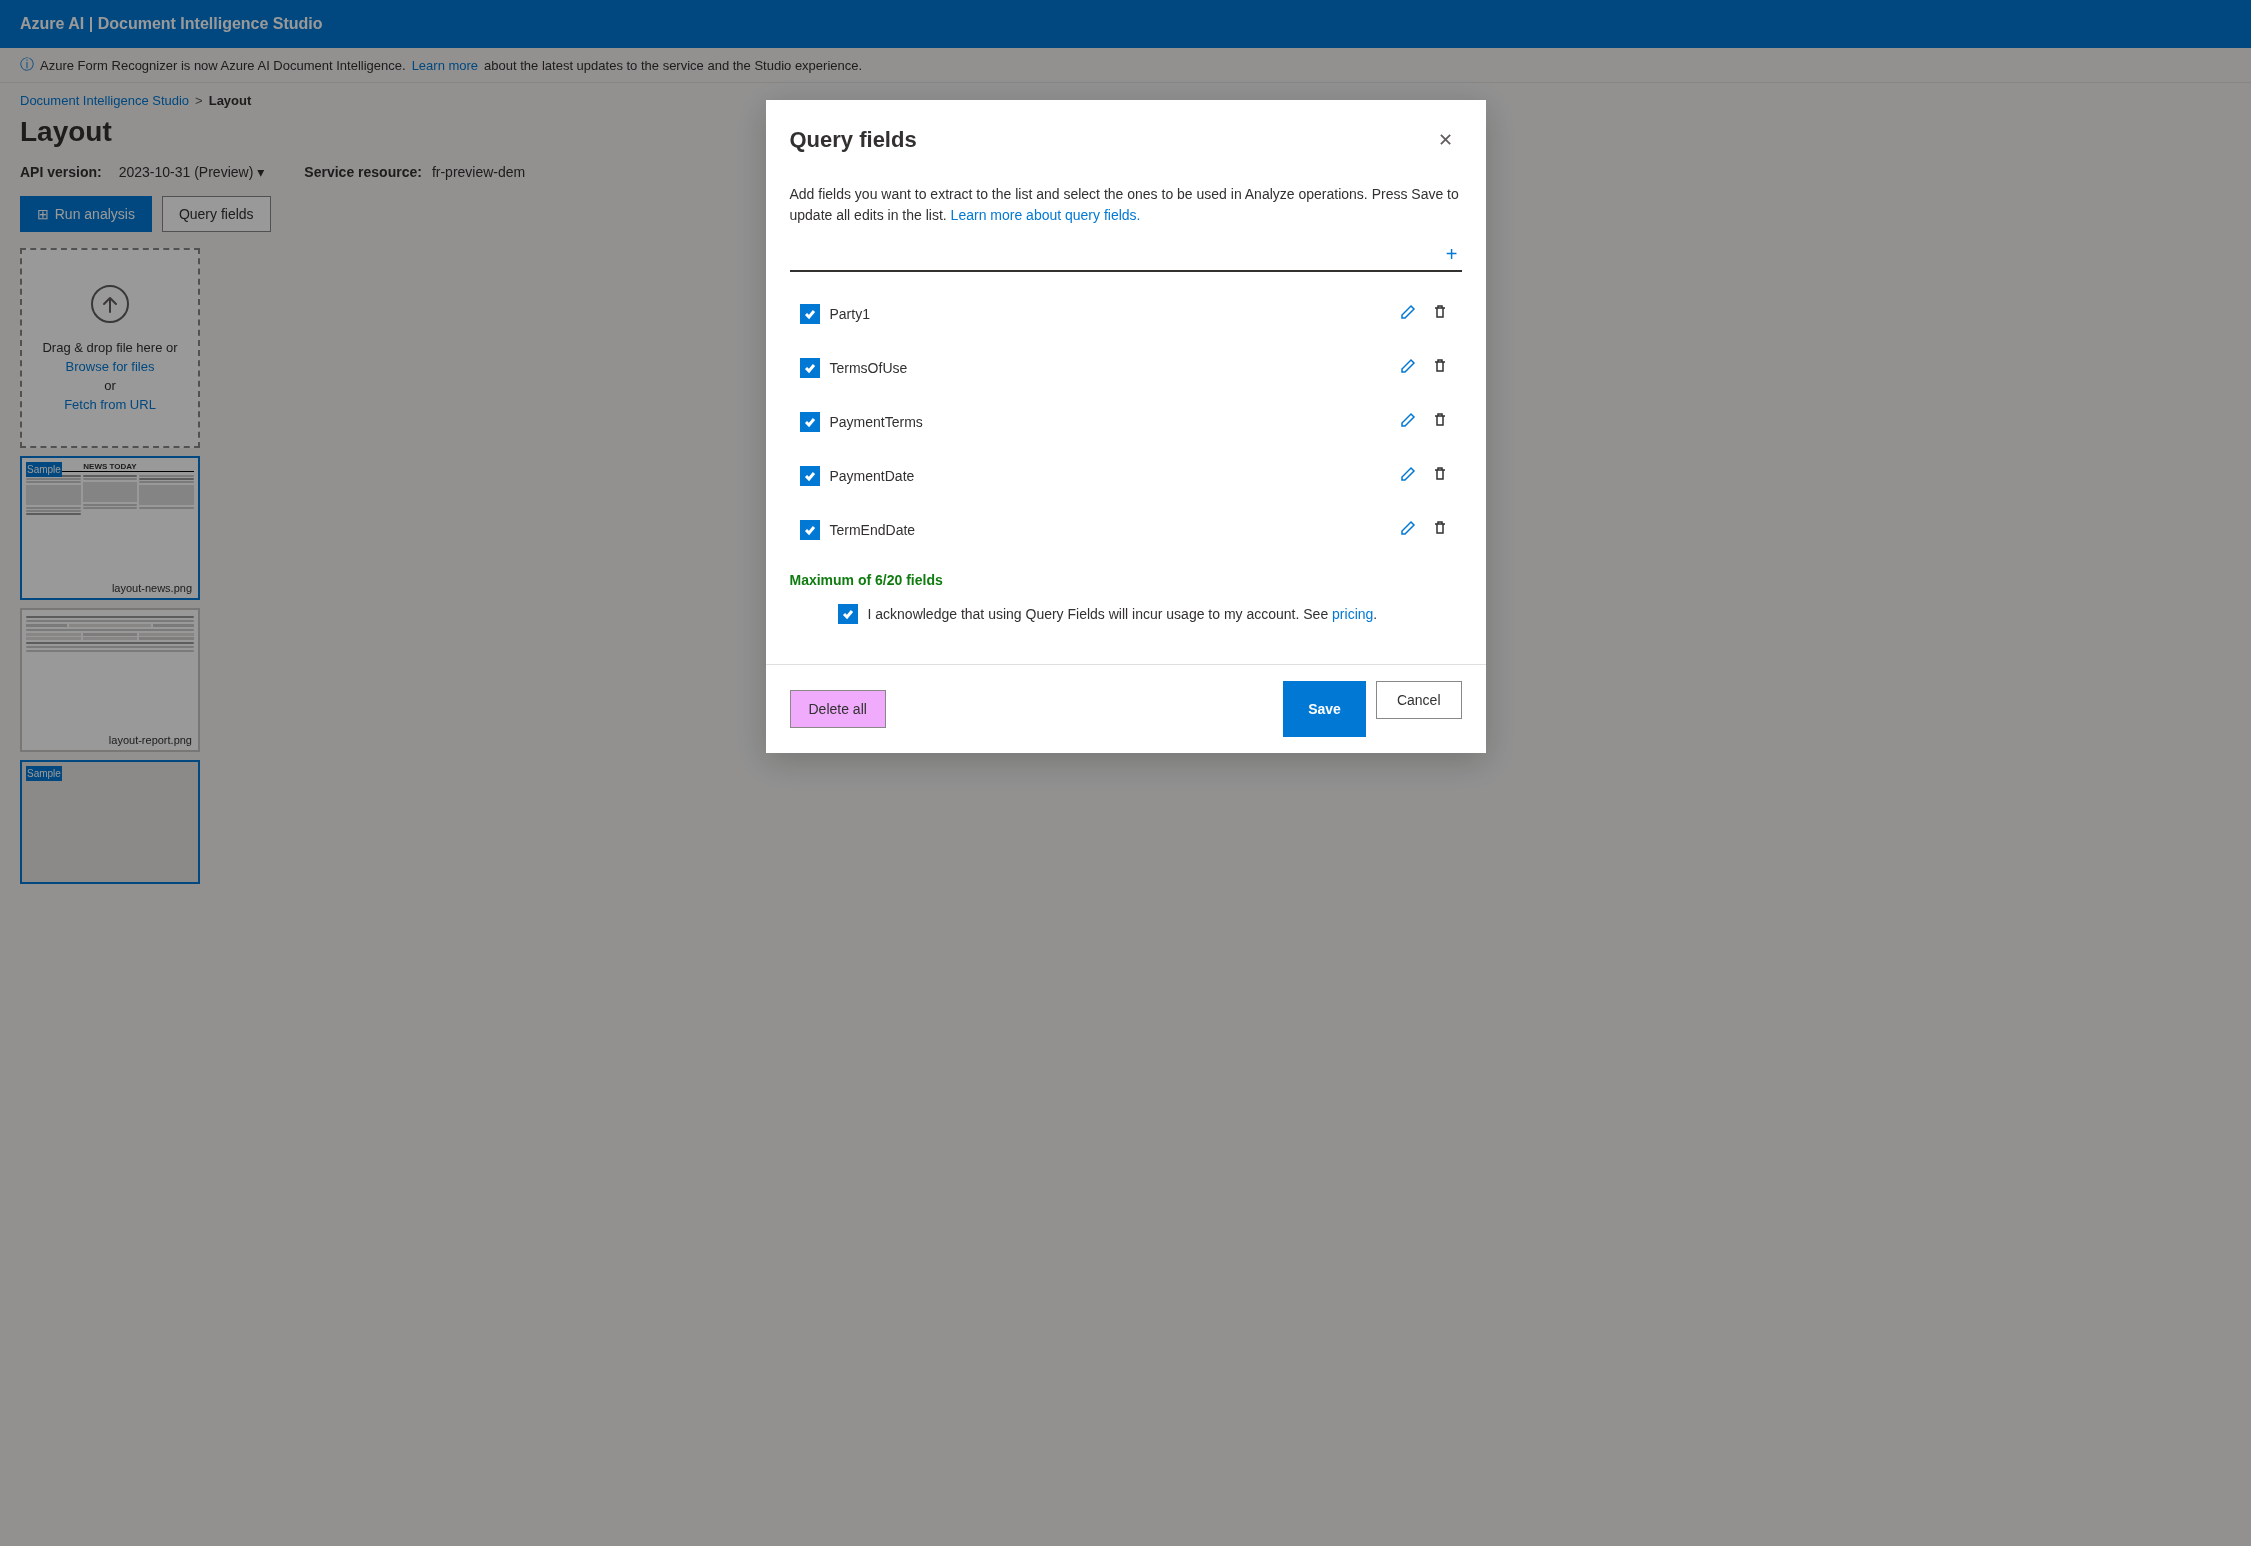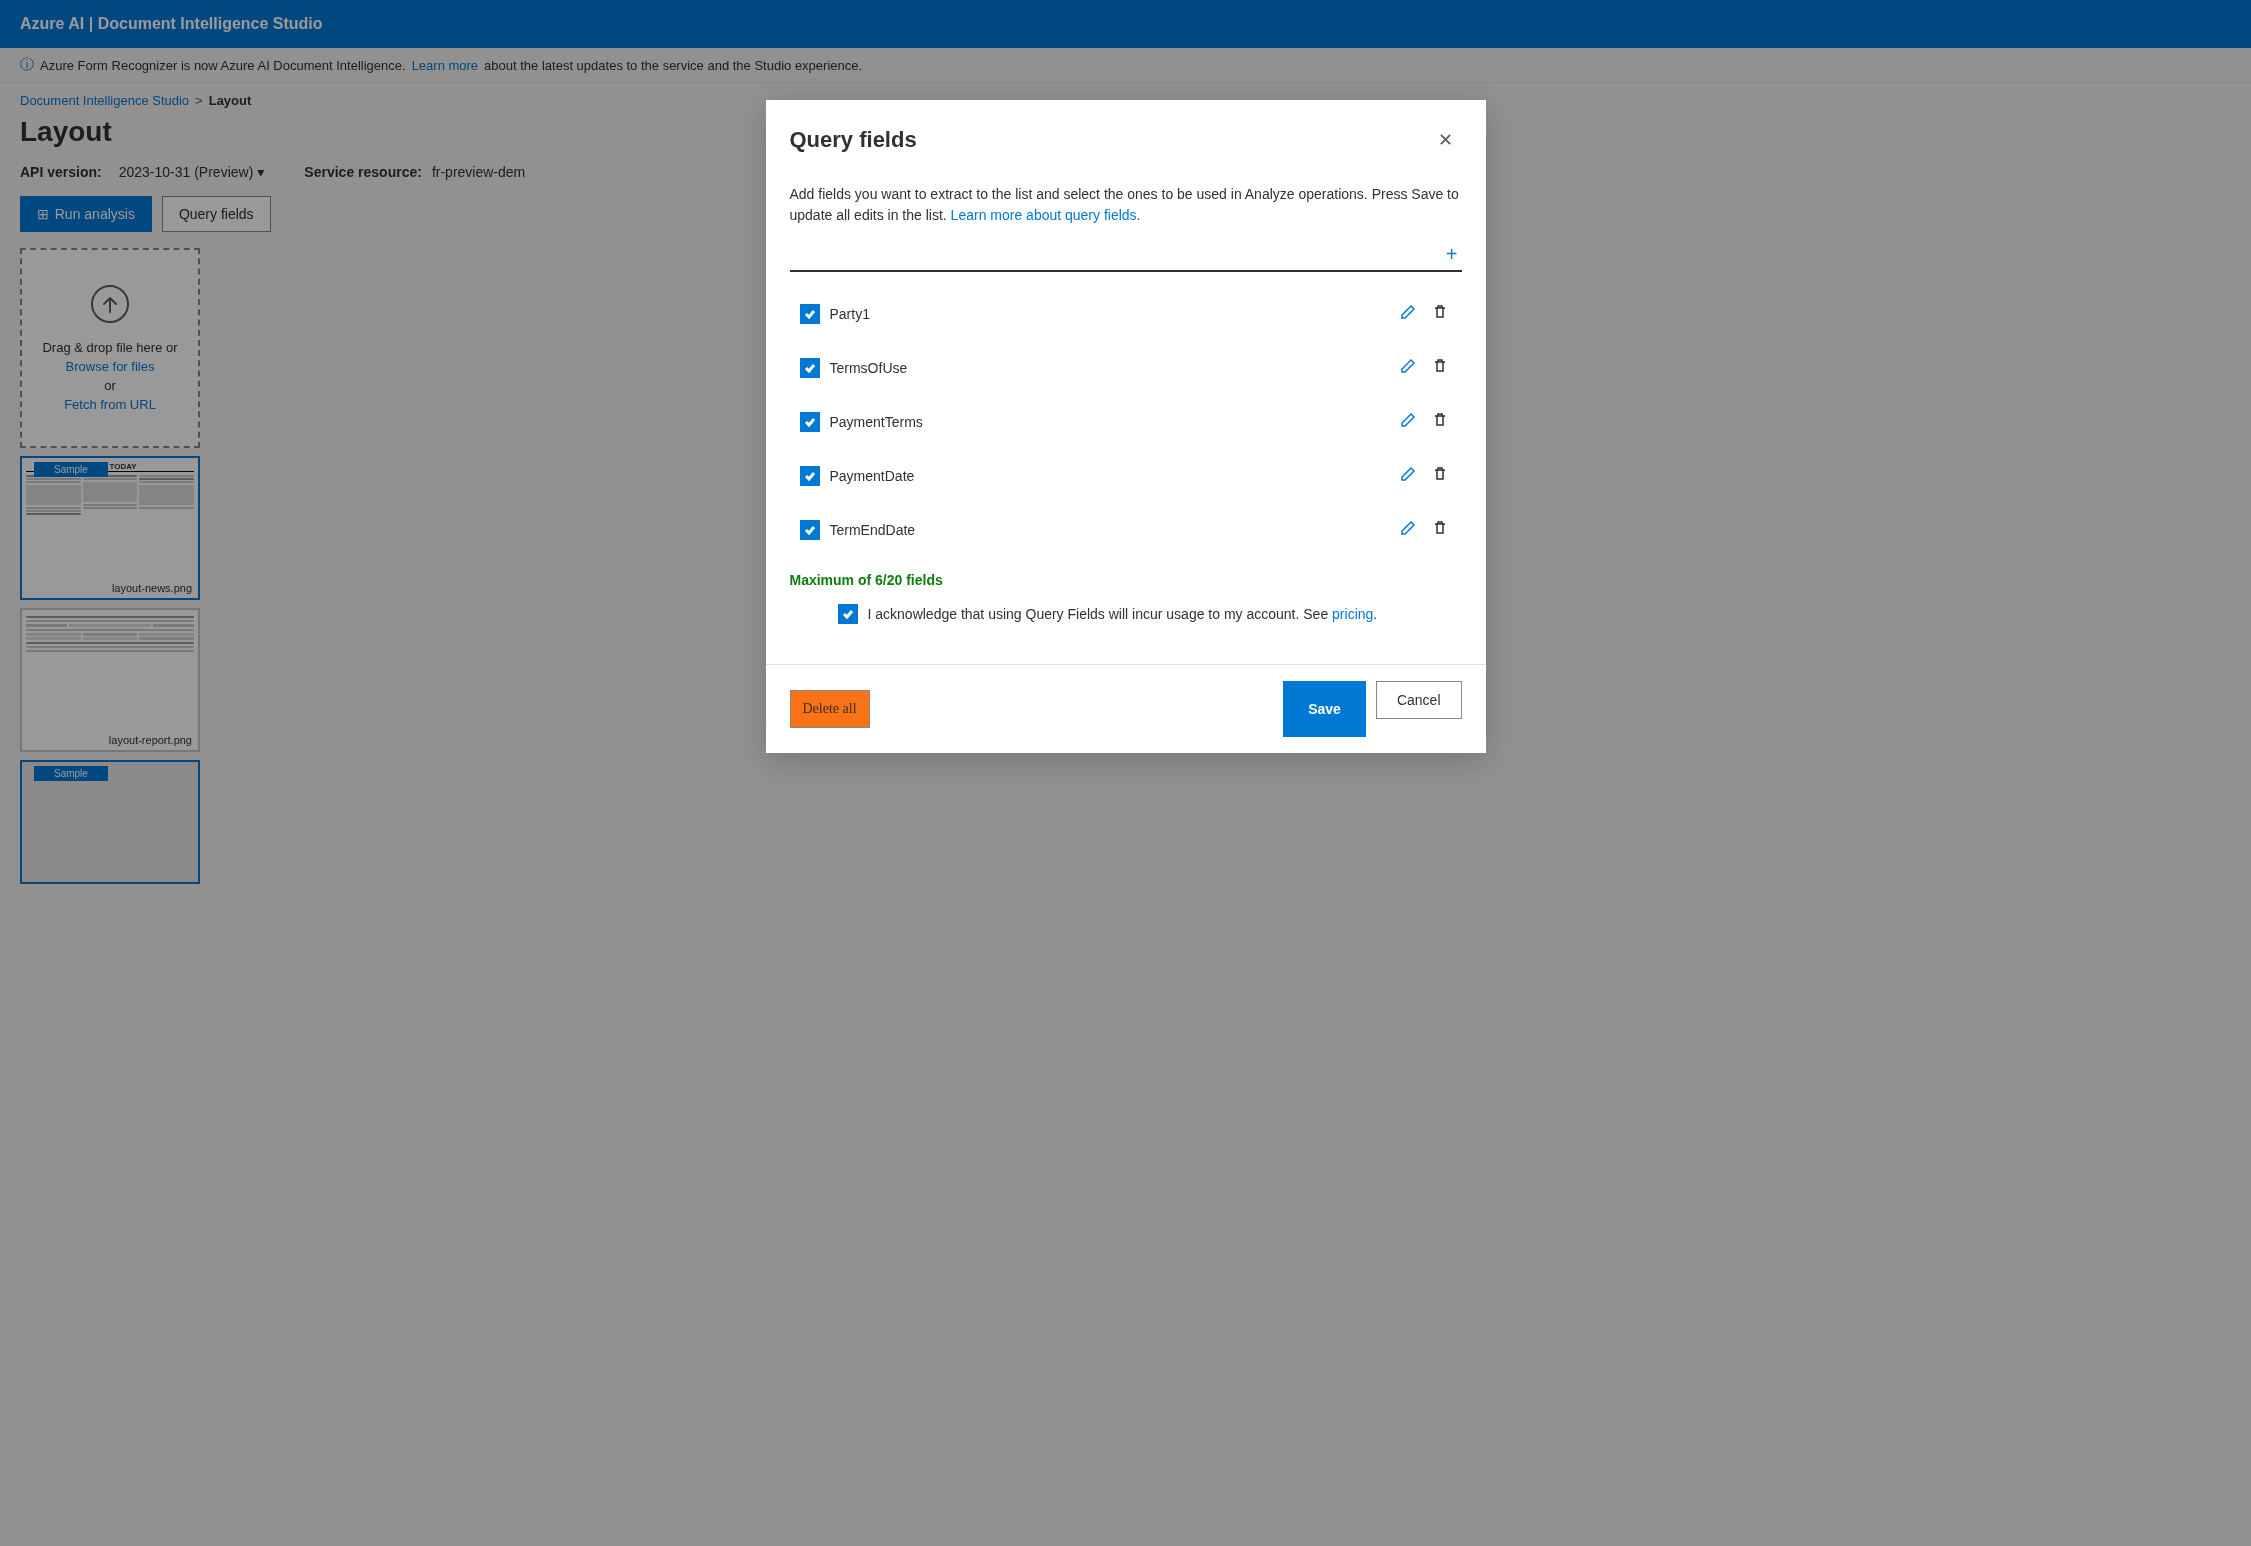--- a/index.html
+++ b/index.html
@@ -202,25 +202,25 @@
     .file-thumb-label {
       font-size: 11px;
       padding: 4px 6px;
       text-align: right;
       color: #323130;
       background: white;
     }
     .sample-badge {
       position: absolute;
       top: 4px;
-      left: 12px;
+      left: 4px;
       background: #0078d4;
       color: white;
       font-size: 10px;
-      padding: 2px 20px;
+      padding: 2px 1px;
     }
 
     
     .overlay {
       position: fixed;
       top: 0; left: 0; right: 0; bottom: 0;
       background: rgba(0,0,0,0.4);
       display: flex;
       align-items: flex-start;
       justify-content: center;
@@ -400,28 +400,27 @@
 
     
     .modal-footer {
       display: flex;
       align-items: center;
       justify-content: space-between;
       padding: 16px 24px;
       border-top: 1px solid #e1dfdd;
     }
     .btn-delete-all {
-      background: #f97316;
+      background: #f0abfc;
       color: #323130;
       border: 1px solid #8a8886;
-      padding: 8px 12px;
+      padding: 8px 18px;
       cursor: pointer;
       font-size: 14px;
       height: 38px;
-      font-family: Liberation Serif, serif;
     }
     .footer-right {
       display: flex;
       gap: 10px;
     }
     .btn-save {
       background: #0078d4;
       color: white;
       border: 1px solid #0078d4;
       padding: 8px 24px;

